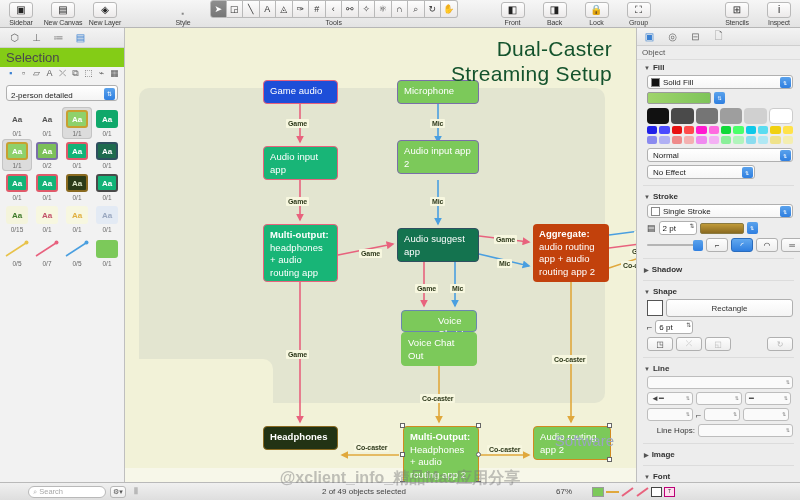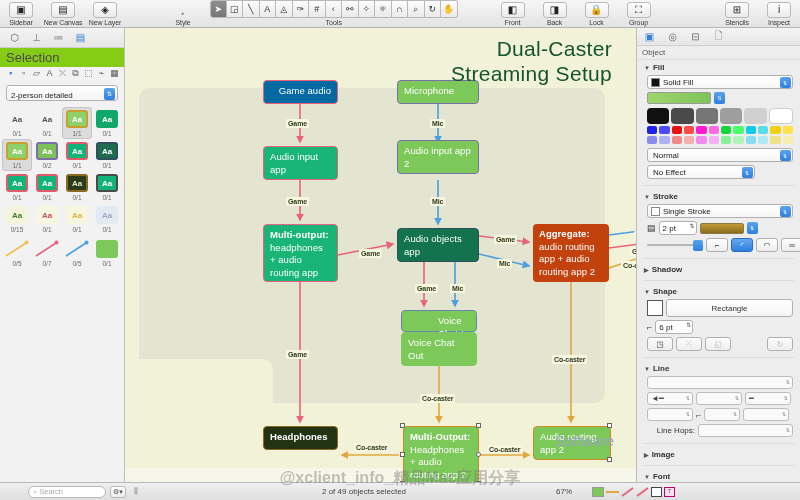--- a/index.html
+++ b/index.html
@@ -427,26 +427,26 @@
 
             <path d="M446,254 L446,394" stroke="#e0a83c" marker-end="url(#ay-r)"></path>
 
             <path d="M274,427 L217,427" stroke="#e0a83c" marker-end="url(#ay-r)"></path>
 
             <path d="M354,427 L404,427" stroke="#e0a83c" marker-end="url(#ay-r)"></path>
           </g>
         </svg>
 
         <div id="nodesLayer">
-            <div class="node" style="left: 138px; top: 52px; width: 75px; height: 24px; background: #0369a1; color: rgb(255, 255, 255); border: 1.5px solid rgb(232, 98, 125); text-align: right;"><span>Game audio</span></div>
+            <div class="node" style="left: 138px; top: 52px; width: 75px; height: 24px; background: #1d4ed8; color: rgb(255, 255, 255); border: 1.5px solid rgb(232, 98, 125);"><span>Game audio</span></div>
             <div class="node" style="left: 272px; top: 52px; width: 82px; height: 24px; background: rgb(124, 201, 90); color: rgb(255, 255, 255); border: 1.5px solid rgb(122, 111, 168);"><span>Microphone</span></div>
             <div class="node" style="left: 138px; top: 118px; width: 75px; height: 34px; background: rgb(24, 181, 119); color: rgb(255, 255, 255); border: 1.5px solid rgb(232, 98, 125);"><span>Audio input app</span></div>
             <div class="node" style="left: 272px; top: 112px; width: 82px; height: 34px; background: rgb(124, 201, 90); color: rgb(255, 255, 255); border: 1.5px solid rgb(122, 111, 168);"><span>Audio input app 2</span></div>
             <div class="node" style="left: 138px; top: 196px; width: 75px; height: 58px; background: rgb(24, 181, 119); color: rgb(255, 255, 255); border: 1.5px solid rgb(232, 98, 125);"><span><b>Multi-output:</b> headphones + audio routing app</span></div>
-            <div class="node" style="left: 272px; top: 200px; width: 82px; height: 34px; background: rgb(20, 115, 79); color: rgb(255, 255, 255); border: 1.5px solid rgb(47, 79, 95);"><span>Audio objects app</span></div>
+            <div class="node" style="left: 272px; top: 200px; width: 82px; height: 34px; background: rgb(20, 115, 79); color: rgb(255, 255, 255); border: 1.5px solid rgb(47, 79, 95);"><span>Audio suggest app</span></div>
             <div class="node" style="left: 408px; top: 196px; width: 76px; height: 58px; background: #c2410c; color: rgb(255, 255, 255);"><span><b>Aggregate:</b> audio routing app + audio routing app 2</span></div>
             <div class="node" style="left: 276px; top: 282px; width: 76px; height: 22px; background: rgb(124, 201, 90); color: rgb(255, 255, 255); border: 1.5px solid rgb(106, 134, 176); padding-left: 36px;"><span>Voice Chat In</span></div>
             <div class="node" style="left: 276px; top: 304px; width: 76px; height: 34px; background: rgb(124, 201, 90); color: rgb(255, 255, 255); border: 1.5px solid rgb(124, 201, 90);"><span>Voice Chat Out</span></div>
             <div class="node" style="left: 138px; top: 398px; width: 75px; height: 24px; background: rgb(34, 51, 20); color: rgb(255, 255, 255); border: 1.5px solid rgb(138, 106, 32);"><span><b>Headphones</b></span></div>
             <div class="node" style="left: 278px; top: 398px; width: 76px; height: 58px; background: rgb(124, 201, 90); color: rgb(255, 255, 255); border: 1.5px solid rgb(208, 138, 32);"><span><b>Multi-Output:</b> Headphones + audio routing app 2</span></div>
             <div class="node" style="left: 408px; top: 398px; width: 78px; height: 34px; background: rgb(124, 201, 90); color: rgb(255, 255, 255); border: 1.5px solid rgb(208, 138, 32);"><span>Audio routing app 2</span></div>
           </div>
 
         <div id="labelsLayer">
             <div class="edgelabel" style="left: 161px; top: 91px;">Game</div>

